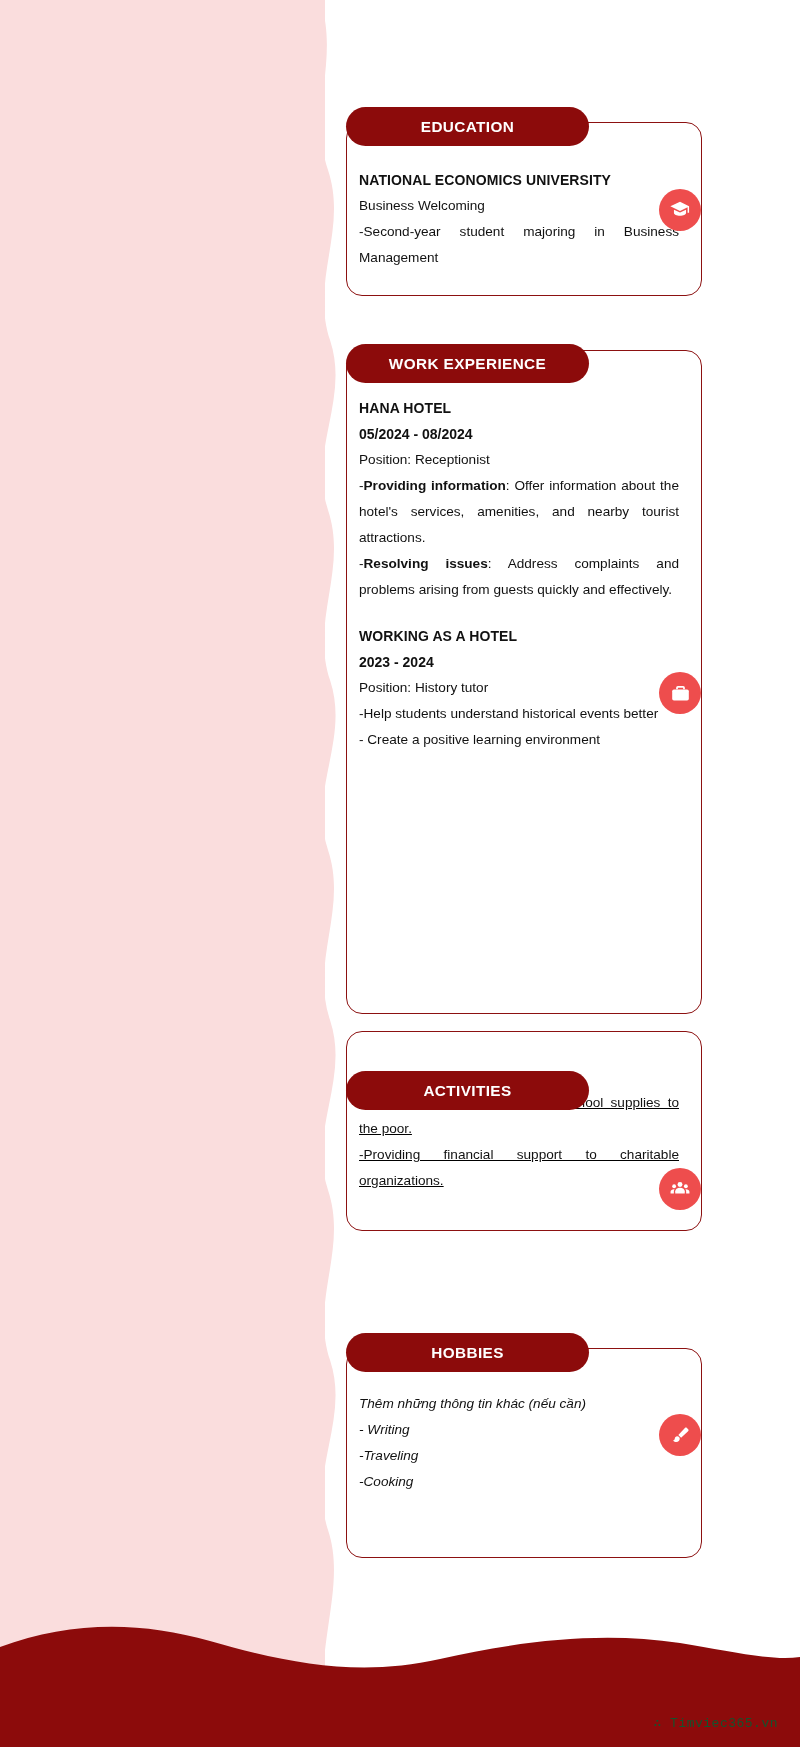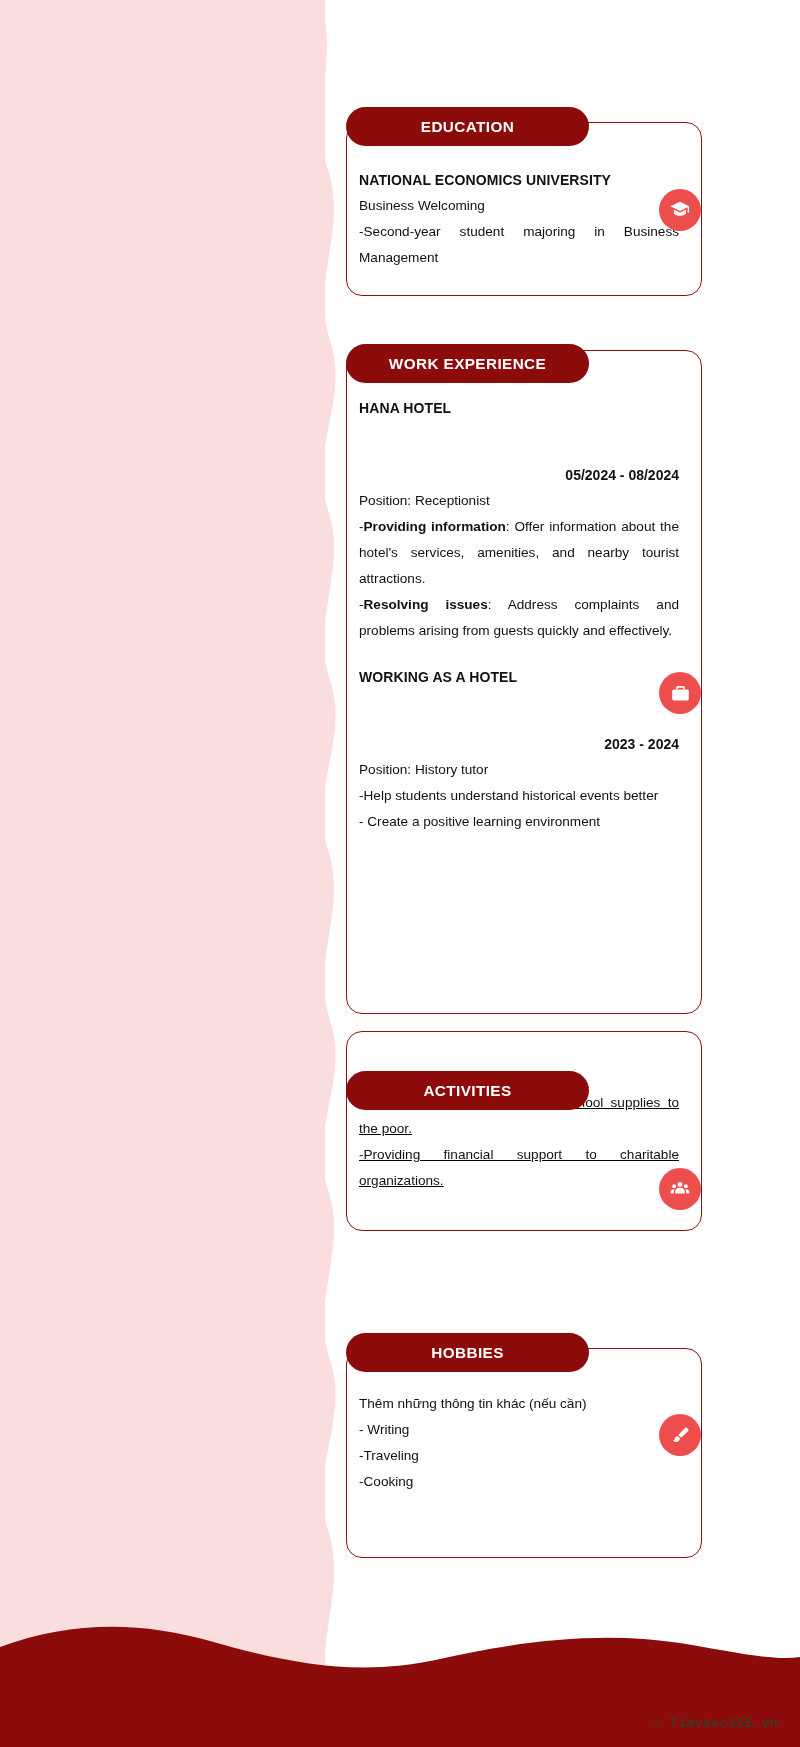--- a/index.html
+++ b/index.html
@@ -187,21 +187,21 @@
     width: 42px; height: 42px;
     border-radius: 50%;
     background: #ee4d4d;
     display: flex; align-items: center; justify-content: center;
     z-index: 5;
     left: 659px;
   }
   .badge svg { display:block; }
 
   .org { font-weight: bold; font-size: 14px; letter-spacing: .1px; }
-  .date { font-weight: bold; font-size: 14px; text-align: right; display:block;margin-top:41px; }
+  .date { font-weight: bold; font-size: 14px; display:block; }
   .just { text-align: justify; text-justify: inter-word; }
   .b { font-weight: bold; }
   .gap { height: 10px; }
 
   
   .footer {
     position: absolute;
     left: 0; bottom: 0;
     width: 800px; height: 130px;
     z-index: 6;
@@ -423,21 +423,21 @@
     <svg width="22" height="22" viewBox="0 0 24 24" fill="#ffffff">
         <circle cx="12" cy="7" r="2.7"></circle>
         <circle cx="5.6" cy="9" r="2.1"></circle>
         <circle cx="18.4" cy="9" r="2.1"></circle>
         <path d="M12 10.6c-3 0-5.2 1.7-5.2 3.9V17h10.4v-2.5c0-2.2-2.2-3.9-5.2-3.9z"></path>
         <path d="M5.6 12.2c-2.2 0-3.9 1.2-3.9 2.8V17h3.6v-2.5c0-.9.3-1.7.8-2.3z"></path>
         <path d="M18.4 12.2c2.2 0 3.9 1.2 3.9 2.8V17h-3.6v-2.5c0-.9-.3-1.7-.8-2.3z"></path>
       </svg>
   </div>
 
-  <div class="card" style="top:1348px; height:210px;">
+  <div class="card" style="top:1348px; height:210px;font-style:italic;">
     <div class="card-body" style="padding-top:42px;">
       <div>Thêm những thông tin khác (nếu cần)</div>
       <div>- Writing</div>
       <div>-Traveling</div>
       <div>-Cooking</div>
     </div>
   </div>
   <div class="pill" style="top:1333px;">HOBBIES</div>
   <div class="badge" style="top:1414px;">
     <svg width="20" height="20" viewBox="0 0 24 24" fill="#ffffff">

